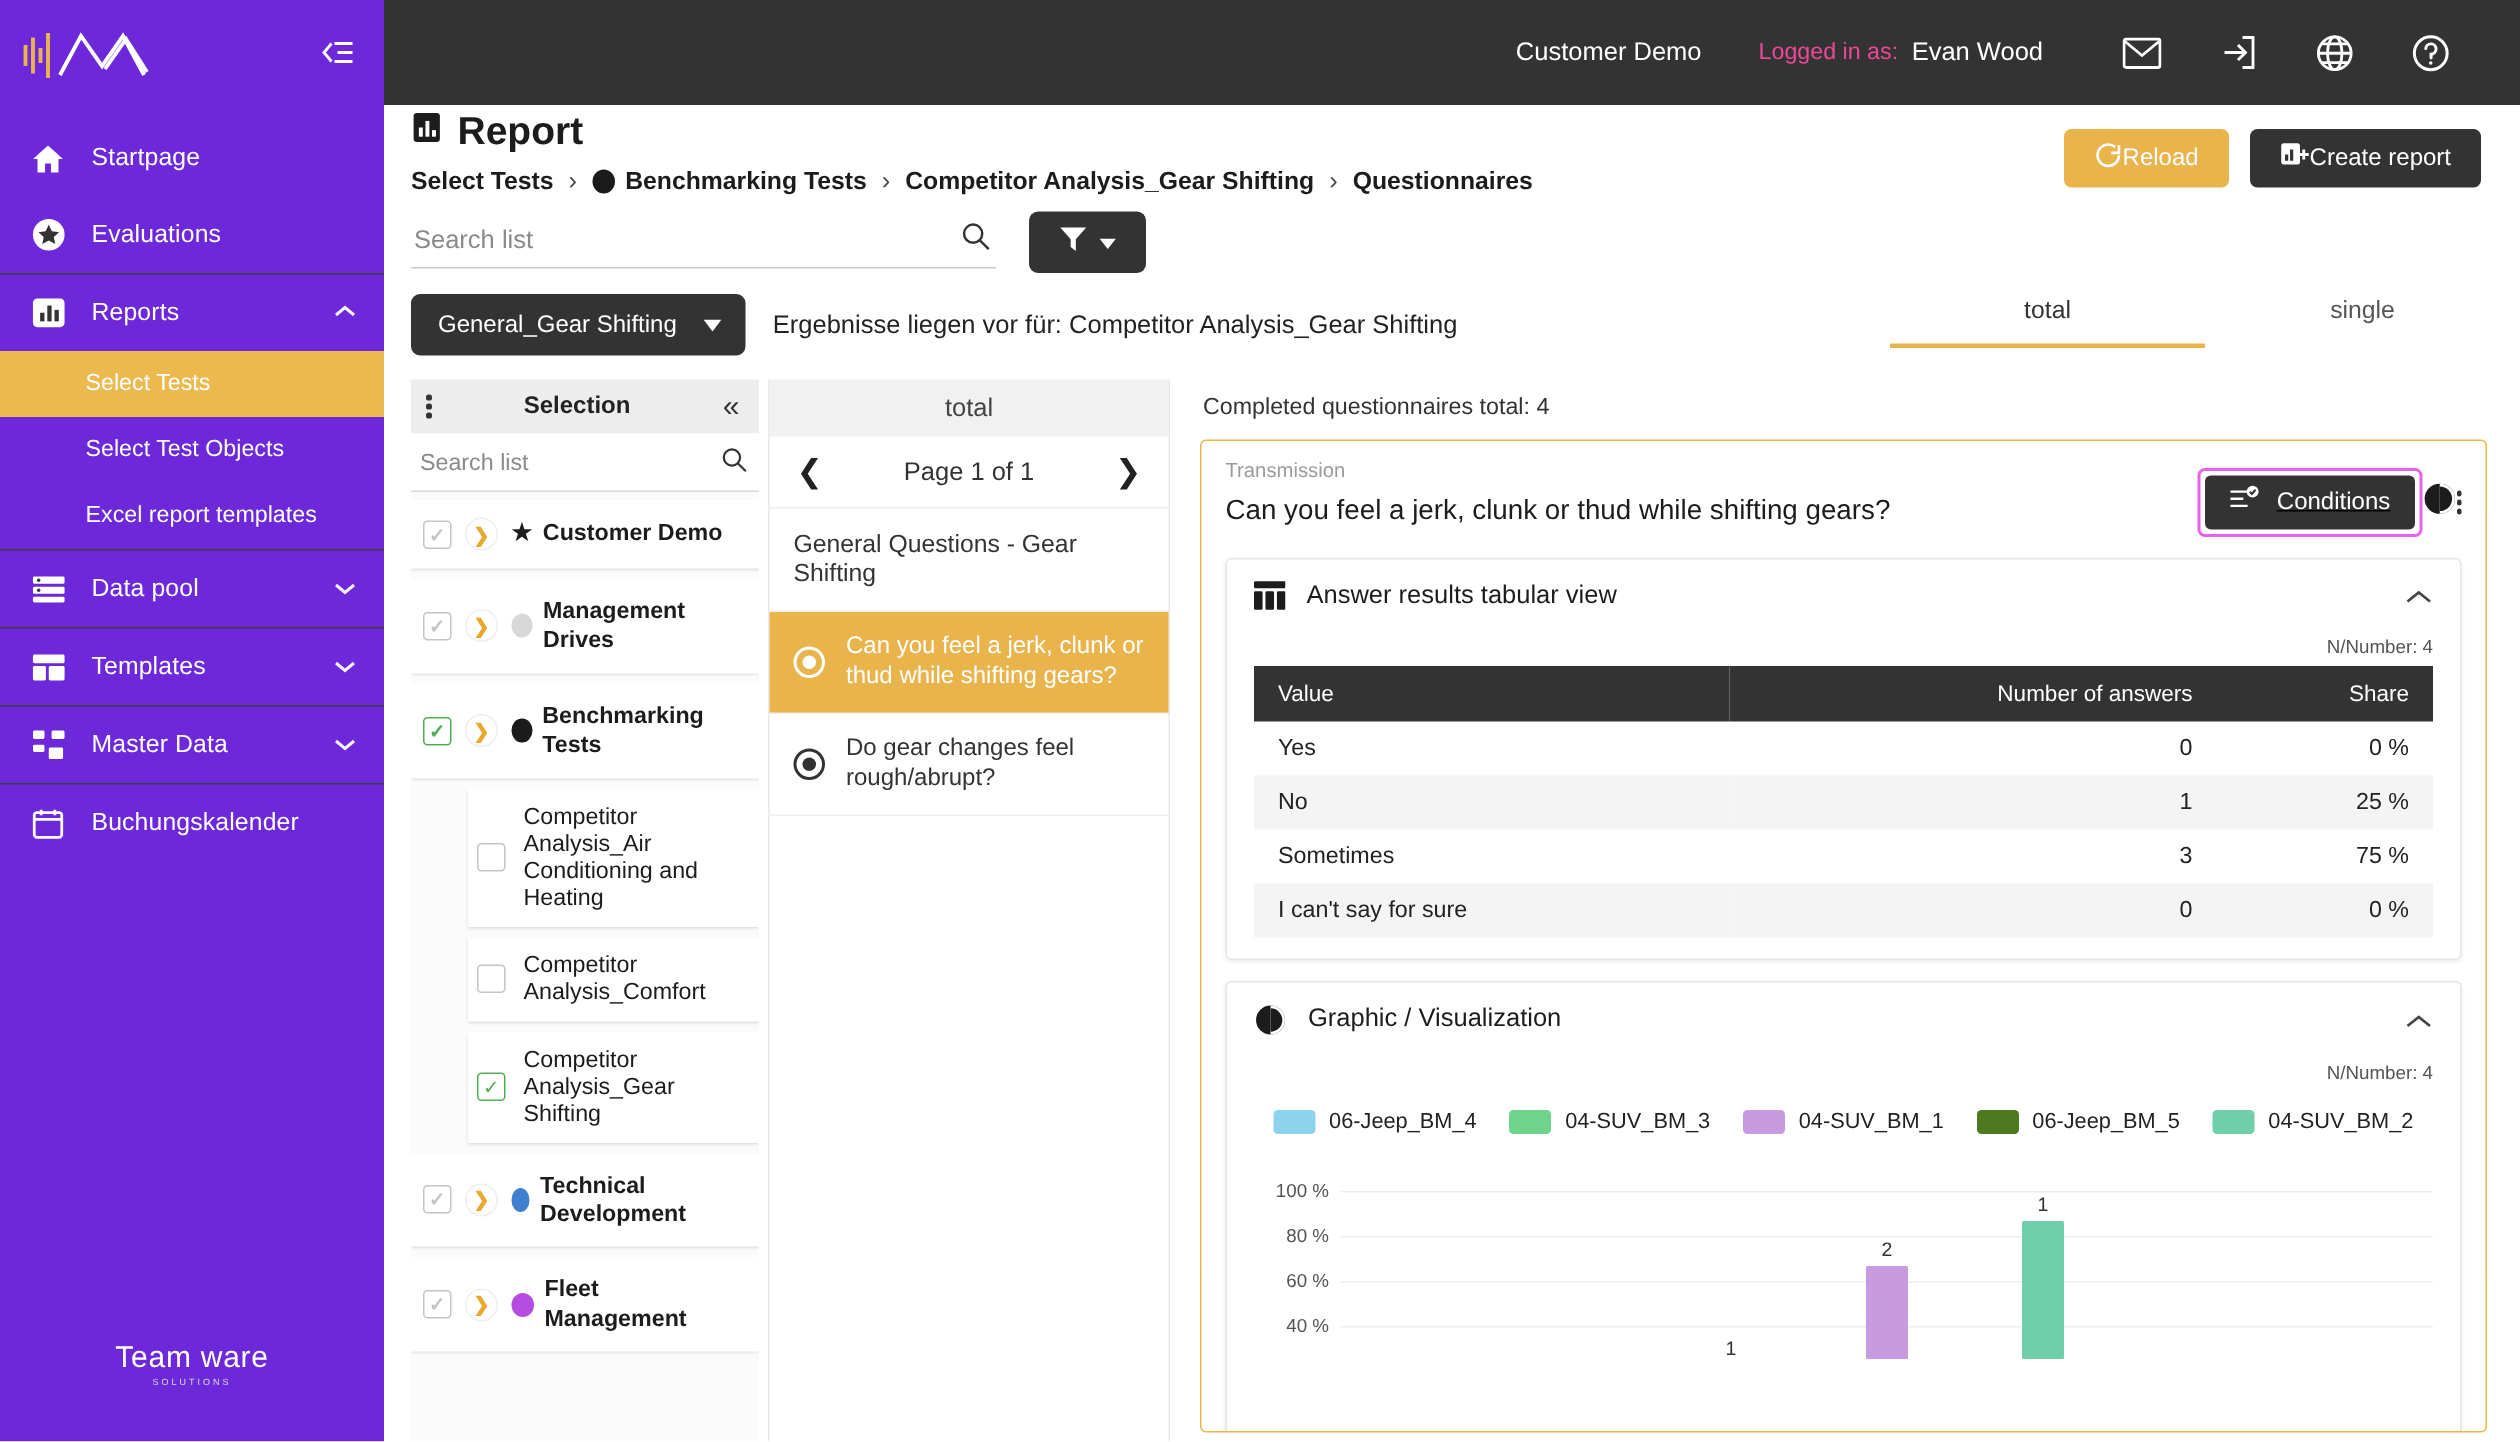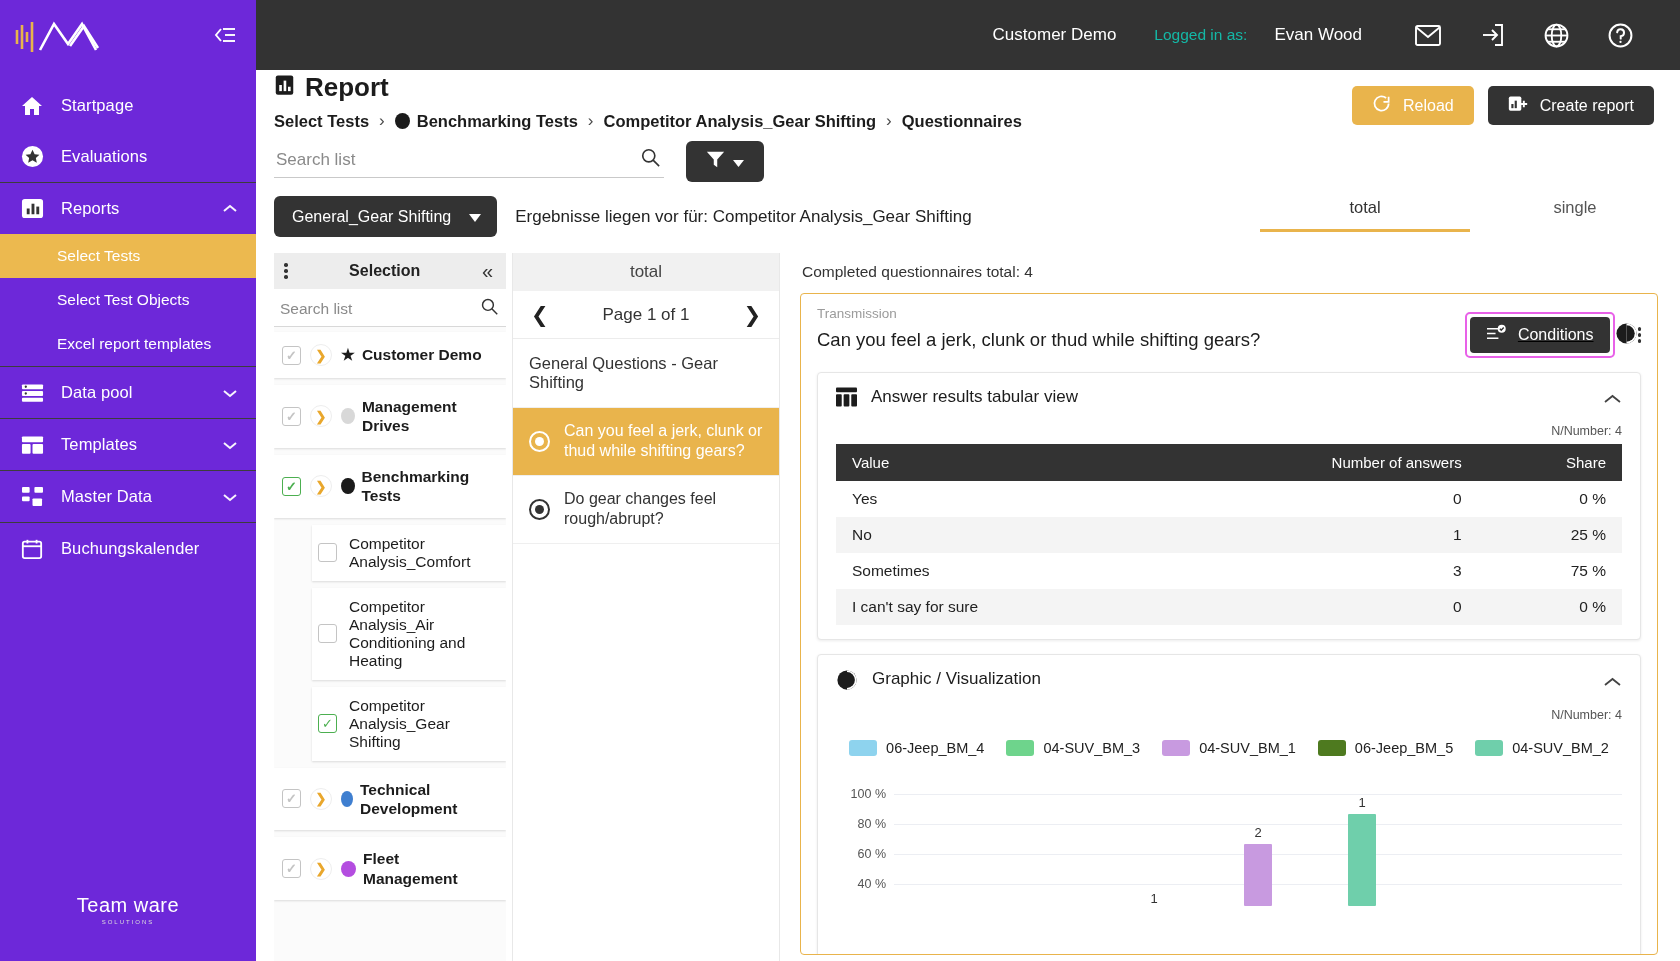--- a/index.html
+++ b/index.html
@@ -48,37 +48,37 @@
   .tw-sub { font-size: 6px; letter-spacing: 2px; margin-top:2px; color:#ddd; }
 
   
   .main { flex: 1 1 auto; display:flex; flex-direction:column; min-width:0; }
   .topbar {
     height: 70px; background:#333333; display:flex; align-items:center;
     justify-content:flex-end; gap: 0px; padding-right: 28px; color:#fff;
     flex: 0 0 70px;
   }
   .tb-customer { font-size: 17px; margin-right: 38px; }
-  .tb-loggedlbl { font-size: 15.5px; color:#14b8a6; margin-right: 27px; }
+  .tb-loggedlbl { font-size: 15.5px; color:#ec4899; margin-right: 9px; }
   .tb-user { font-size: 17px; margin-right: 34px; }
   .tb-ico { width: 64px; display:flex; align-items:center; justify-content:center; cursor:pointer; }
 
   
   .content { flex:1 1 auto; background:#ffffff; position:relative; min-height:0; display:flex; flex-direction:column; }
 
   .page-head { padding: 2px 26px 0 18px; position:relative; }
   .page-title { display:flex; align-items:center; gap:10px; font-size: 26px; font-weight:700; color:#1c1c1c; }
   .breadcrumb { display:flex; align-items:center; gap:10px; font-size:16.5px; font-weight:700; color:#1c1c1c; margin-top: 8px; flex-wrap:nowrap;}
   .bc-sep { color:#4a4a4a; font-weight:400; font-size: 17px; }
   .bc-item { display:flex; align-items:center; gap:7px; cursor:pointer; white-space:nowrap;}
   .dot { width:15px; height:16px; border-radius:50%; display:inline-block; }
 
   .head-actions { position:absolute; right: 26px; top: 16px; display:flex; gap:14px; }
   .btn {
-    display:flex; align-items:center; gap:12px; height:39px; padding: 0 20px;
+    display:flex; align-items:center; height:39px; padding: 0 20px;
     border-radius: 5px; font-size:16px; cursor:pointer; border:none;
     font-family: "Liberation Sans", sans-serif;
   }
   .btn-amber { background:#e9b44c; color:#ffffff; }
   .btn-dark  { background:#333333; color:#ffffff; }
 
   .search-row { display:flex; align-items:center; gap: 22px; padding: 10px 0 0 18px; }
   .search-box {
     width: 390px; border-bottom:1px solid #c9c9c9; display:flex; align-items:center;
     justify-content:space-between; padding: 3px 4px 6px 2px;
@@ -529,25 +529,25 @@
               <span class="cbx green">✓</span>
               <span class="chev-circle">❯</span>
               <span class="tlabel">
                 <span class="dot" style="background:#1b1b1b"></span>
                 <span>Benchmarking Tests</span>
               </span>
             </div>
 
             <div class="tnode child">
               <span class="cbx empty">✓</span>
-              <span>Competitor Analysis_Comfort</span>
+              <span>Competitor Analysis_Air Conditioning and Heating</span>
             </div>
             <div class="tnode child">
               <span class="cbx empty">✓</span>
-              <span>Competitor Analysis_Air Conditioning and Heating</span>
+              <span>Competitor Analysis_Comfort</span>
             </div>
             <div class="tnode child">
               <span class="cbx green">✓</span>
               <span>Competitor Analysis_Gear Shifting</span>
             </div>
 
             <div class="tnode">
               <span class="cbx">✓</span>
               <span class="chev-circle">❯</span>
               <span class="tlabel">

